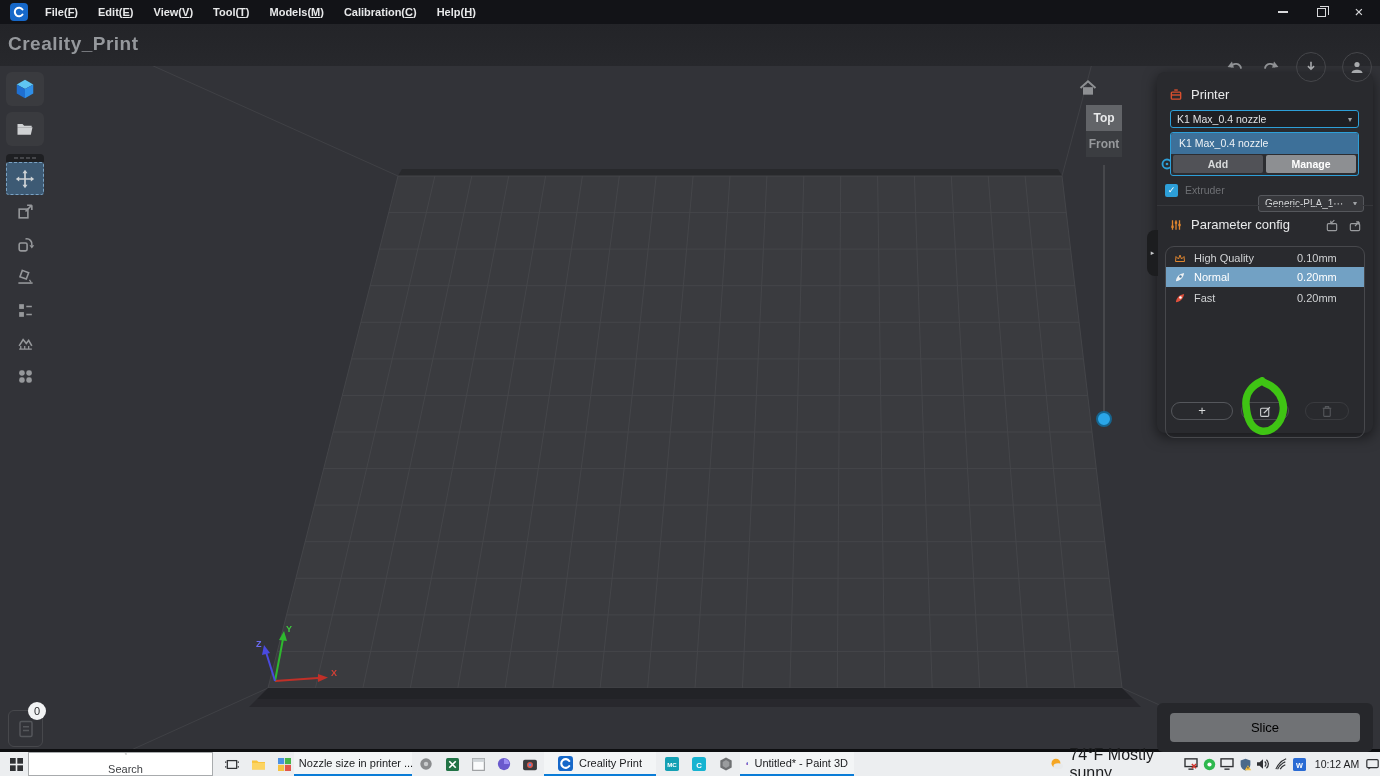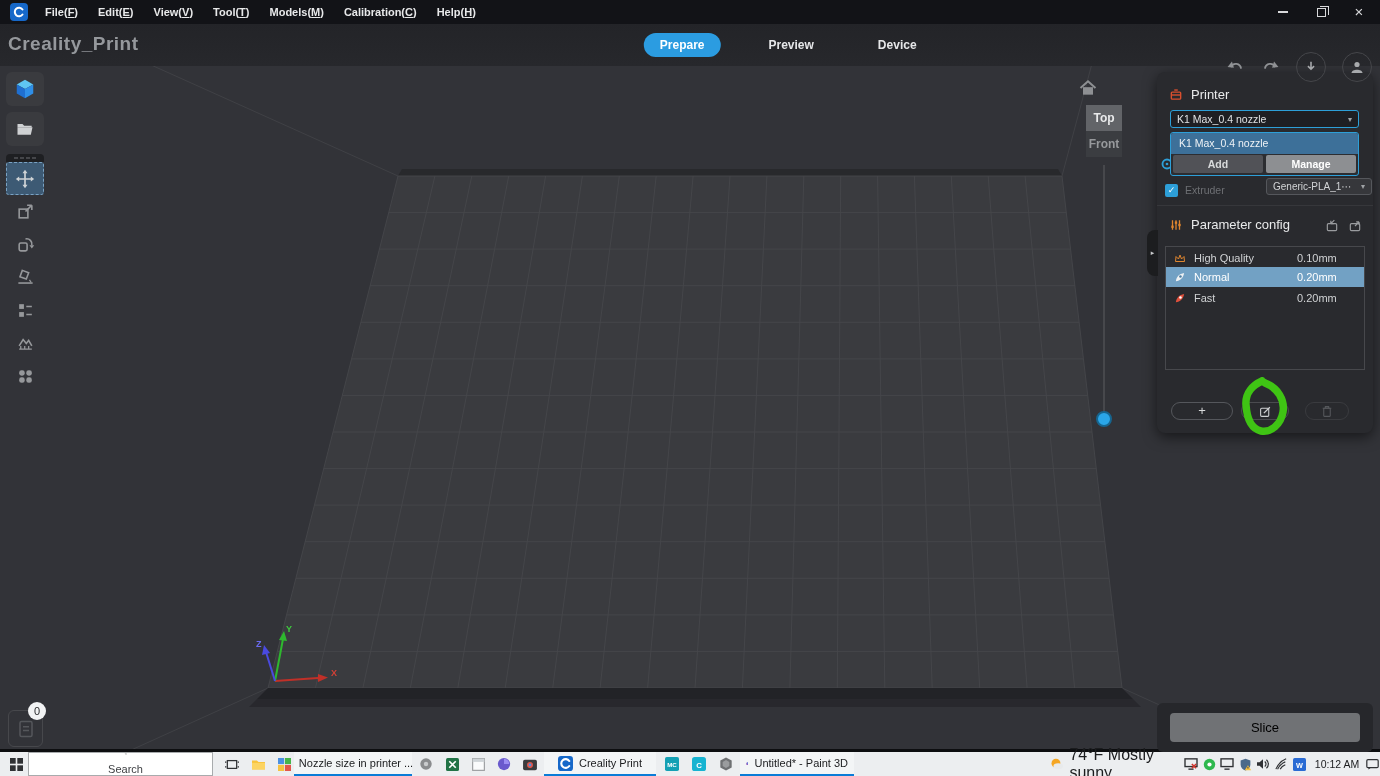--- a/index.html
+++ b/index.html
@@ -92,29 +92,29 @@
   #dropdown-btns .dd-btn { flex:1; height:18px; line-height:18px; text-align:center; font-size:10.5px;
     font-weight:bold; border-radius:2px; cursor:pointer; }
   #add-btn { background:#515257; color:#d8dadb; }
   #manage-btn { background:#8d8f92; color:#fff; }
   #filament-icon { position:absolute; left:4px; top:86px; z-index:1; }
   #extruder-row { position:absolute; left:8px; top:108px; width:200px; height:20px;
     display:flex; align-items:center; }
   #extruder-check { width:13px; height:13px; background:#2d9fd8; border-radius:2px; color:#fff;
     font-size:9px; display:flex; align-items:center; justify-content:center; cursor:pointer; }
   #extruder-label { font-size:10.5px; color:#6d6f73; margin-left:7px; }
-  #material-select { left:101px; top:106px; width:106px; height:17px; background:#36373b;
-    border:1px solid #55575c; font-size:10px; color:#d2d4d6;margin-left:8px; }
+  #material-select { left:101px; top:123px; width:106px; height:17px; background:#36373b;
+    border:1px solid #55575c; font-size:10px; color:#d2d4d6; }
   #panel-divider { position:absolute; left:0; top:133px; width:216px; height:1px; background:#36373b; }
   #param-header { left:12px; top:145px; }
   #printer-header { left:12px; top:15px; }
   .hdr-icon-btn { position:absolute; top:147px; width:14px; height:14px; cursor:pointer; }
   #import-btn { right:34px; } #export-btn { right:11px; }
-  #profiles-box { position:absolute; left:8px; top:174px; width:200px; height:124px;
-    border:1px solid #47484c; border-radius:0; overflow:hidden; }
+  #profiles-box { position:absolute; left:8px; top:174px; width:200px; height:192px;
+    border:1px solid #47484c; border-radius:9px; overflow:hidden; }
   .profile-row { position:relative; height:18px; display:flex; align-items:center; padding-left:8px;
     cursor:pointer; margin-top:2px; }
   .profile-row .p-name { font-size:11px; color:#d0d2d4; margin-left:8px; }
   .profile-row .p-value { position:absolute; left:131px; font-size:11px; color:#d0d2d4; }
   .profile-row.selected { background:#72a1c4; margin-top:0; padding-top:1px; padding-bottom:1px; height:20px; }
   .profile-row.selected .p-name, .profile-row.selected .p-value { color:#fff; }
   #panel-actions { position:absolute; left:0; top:330px; width:216px; height:20px; }
   .action-btn { position:absolute; height:18px; border-radius:9px; display:flex; align-items:center;
     justify-content:center; cursor:pointer; }
   #add-profile-btn { left:14px; width:62px; border:1px solid #55575c; color:#d8dadb; font-size:13px; line-height:14px; }
@@ -166,25 +166,20 @@
         <span class="wc-max-glyph"></span>
       </div>
     <div class="wc">
         <span class="wc-close-glyph">×</span>
       </div>
   </div>
 </div>
 
 <div id="header">
   <div id="app-title">Creality_Print</div>
-  <div id="tabs">
-    <div class="tab active">Prepare</div>
-    <div class="tab">Preview</div>
-    <div class="tab">Device</div>
-  </div>
   <div id="header-actions">
     <svg width="19" height="16" viewBox="0 0 24 20">
         <path d="M6 10 C9 4,18 5,19 12" fill="none" stroke="#8f9194" stroke-width="2.4"></path>
         <polygon points="7.5,3 2,10 10,11" fill="#8f9194"></polygon>
       </svg>
     <svg width="19" height="16" viewBox="0 0 24 20">
         <path d="M18 10 C15 4,6 5,5 12" fill="none" stroke="#8f9194" stroke-width="2.4"></path>
         <polygon points="16.5,3 22,10 14,11" fill="#8f9194"></polygon>
       </svg>
     <div class="circle-btn">

